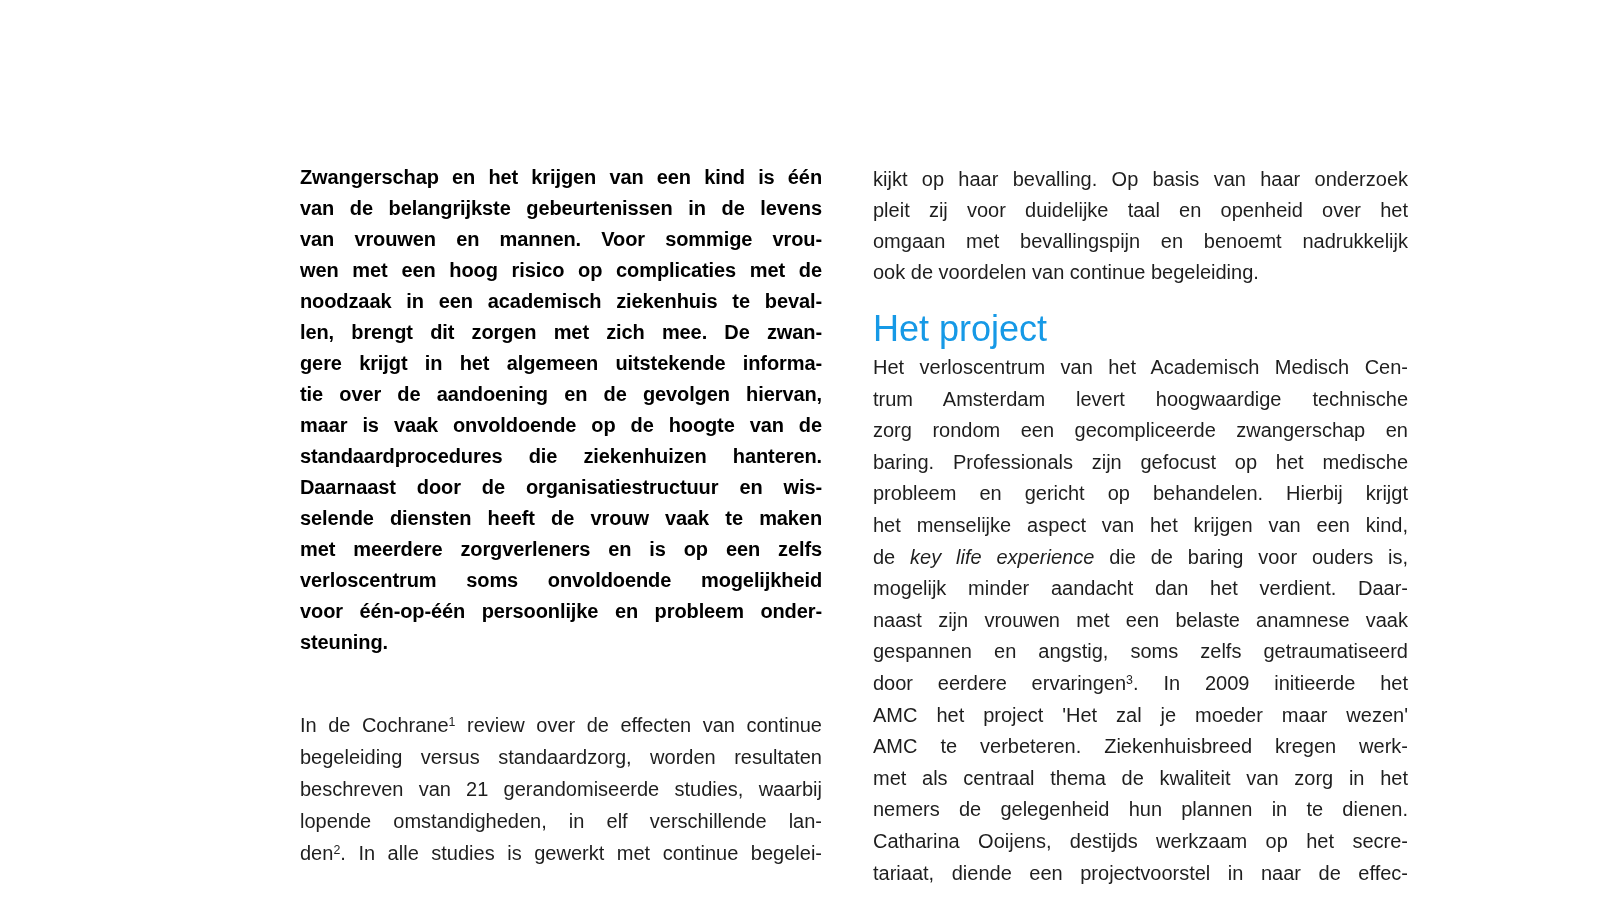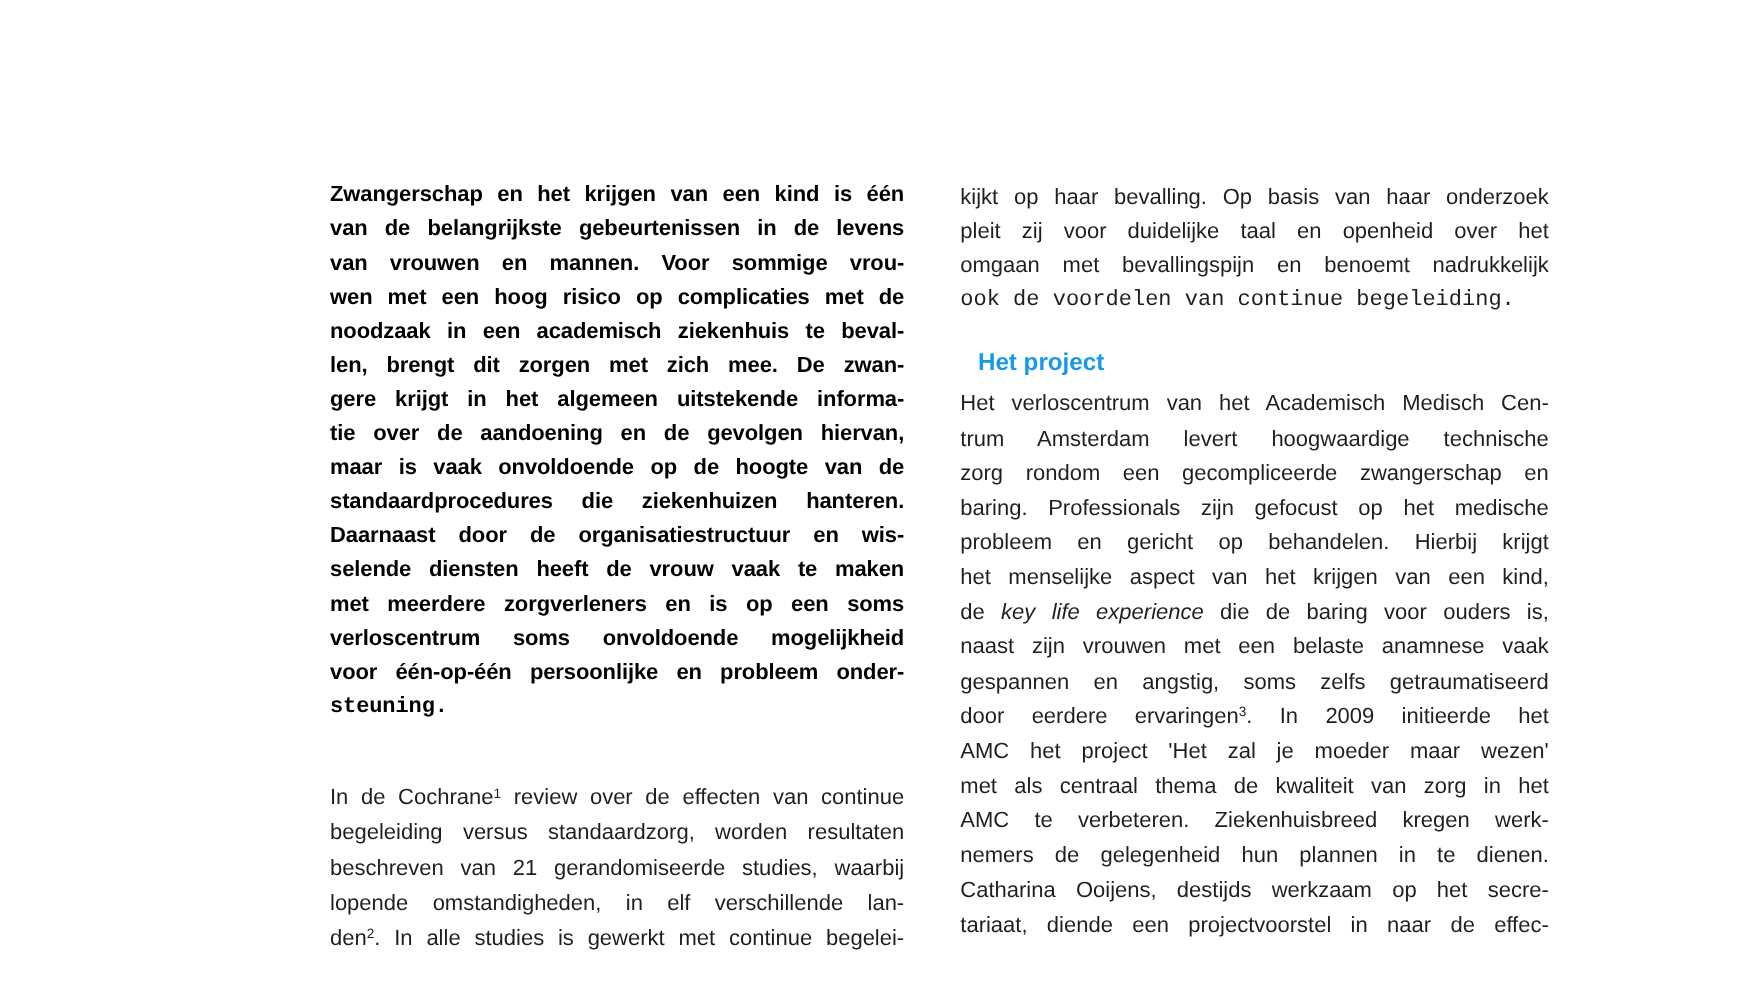--- a/index.html
+++ b/index.html
@@ -42,39 +42,38 @@
     color: var(--ink, #1e1e1e);
     font-size: 20px;
   }
   .para.cochrane { top: 709px; line-height: 32px; }
   .para.cont     { top: 164px; line-height: 31px; }
   .para.project  { top: 352px; line-height: 31.6px; }
 
   .section-heading {
     position: absolute;
     top: 312px;
-    left: 16px;
+    left: 0;
     margin: 0;
-    font-size: 22px;
-    font-weight: 700;
+    font-size: 36px;
+    font-weight: 400;
     color: var(--accent, #1699e6);
     line-height: 34px;
     letter-spacing: 0;
   }
 
   
   .line {
     text-align: justify;
     text-align-last: justify;
     white-space: normal;
     overflow: hidden;
   }
   .line.no-justify {
     text-align-last: left;
-    font-family: Liberation Mono, monospace;
   }
   .line sup {
     font-size: 0.62em;
     vertical-align: baseline;
     position: relative;
     top: -0.5em;
     line-height: 0;
   }
   .line em {
     font-style: italic;
@@ -92,21 +91,21 @@
         <div class="line">van vrouwen en mannen. Voor sommige vrou-</div>
         <div class="line">wen met een hoog risico op complicaties met de</div>
         <div class="line">noodzaak in een academisch ziekenhuis te beval-</div>
         <div class="line">len, brengt dit zorgen met zich mee. De zwan-</div>
         <div class="line">gere krijgt in het algemeen uitstekende informa-</div>
         <div class="line">tie over de aandoening en de gevolgen hiervan,</div>
         <div class="line">maar is vaak onvoldoende op de hoogte van de</div>
         <div class="line">standaardprocedures die ziekenhuizen hanteren.</div>
         <div class="line">Daarnaast door de organisatiestructuur en wis-</div>
         <div class="line">selende diensten heeft de vrouw vaak te maken</div>
-        <div class="line">met meerdere zorgverleners en is op een soms</div>
+        <div class="line">met meerdere zorgverleners en is op een zelfs</div>
         <div class="line">verloscentrum soms onvoldoende mogelijkheid</div>
         <div class="line">voor één-op-één persoonlijke en probleem onder-</div>
         <div class="line no-justify">steuning.</div>
       </div>
     <div class="para body cochrane">
         <div class="line">In de Cochrane<sup>1</sup> review over de effecten van continue</div>
         <div class="line">begeleiding versus standaardzorg, worden resultaten</div>
         <div class="line">beschreven van 21 gerandomiseerde studies, waarbij</div>
         <div class="line">lopende omstandigheden, in elf verschillende lan-</div>
         <div class="line">den<sup>2</sup>. In alle studies is gewerkt met continue begelei-</div>
@@ -122,25 +121,26 @@
       </div>
     <h2 class="section-heading">Het project</h2>
     <div class="para body project">
         <div class="line">Het verloscentrum van het Academisch Medisch Cen-</div>
         <div class="line">trum Amsterdam levert hoogwaardige technische</div>
         <div class="line">zorg rondom een gecompliceerde zwangerschap en</div>
         <div class="line">baring. Professionals zijn gefocust op het medische</div>
         <div class="line">probleem en gericht op behandelen. Hierbij krijgt</div>
         <div class="line">het menselijke aspect van het krijgen van een kind,</div>
         <div class="line">de <em>key life experience</em> die de baring voor ouders is,</div>
+        <div class="line">mogelijk minder aandacht dan het verdient. Daar-</div>
         <div class="line">naast zijn vrouwen met een belaste anamnese vaak</div>
         <div class="line">gespannen en angstig, soms zelfs getraumatiseerd</div>
         <div class="line">door eerdere ervaringen<sup>3</sup>. In 2009 initieerde het</div>
         <div class="line">AMC het project 'Het zal je moeder maar wezen'</div>
+        <div class="line">AMC te verbeteren. Ziekenhuisbreed kregen werk-</div>
         <div class="line">met als centraal thema de kwaliteit van zorg in het</div>
-        <div class="line">AMC te verbeteren. Ziekenhuisbreed kregen werk-</div>
         <div class="line">nemers de gelegenheid hun plannen in te dienen.</div>
         <div class="line">Catharina Ooijens, destijds werkzaam op het secre-</div>
         <div class="line">tariaat, diende een projectvoorstel in naar de effec-</div>
       </div>
   </section>
 
 </div>
 
 </body></html>

